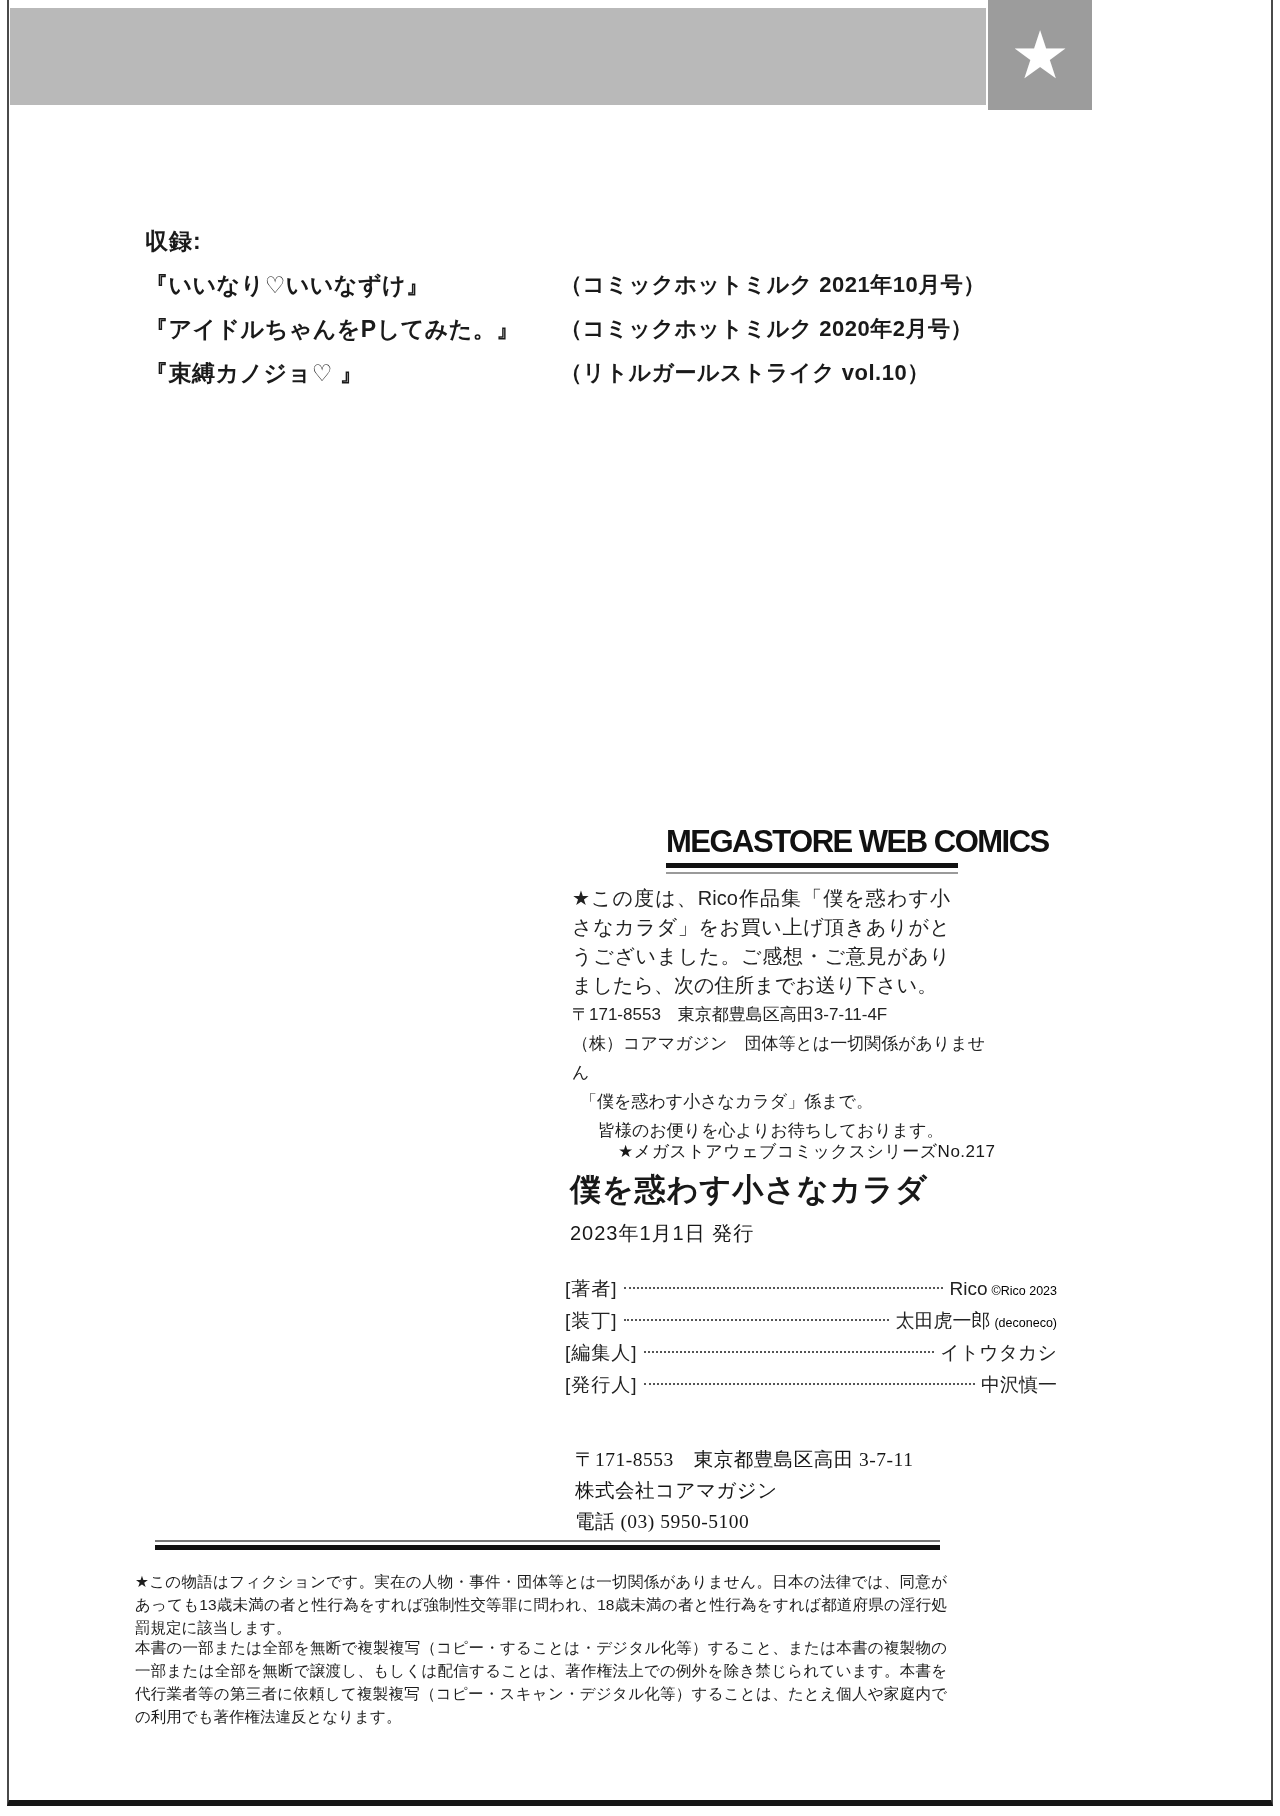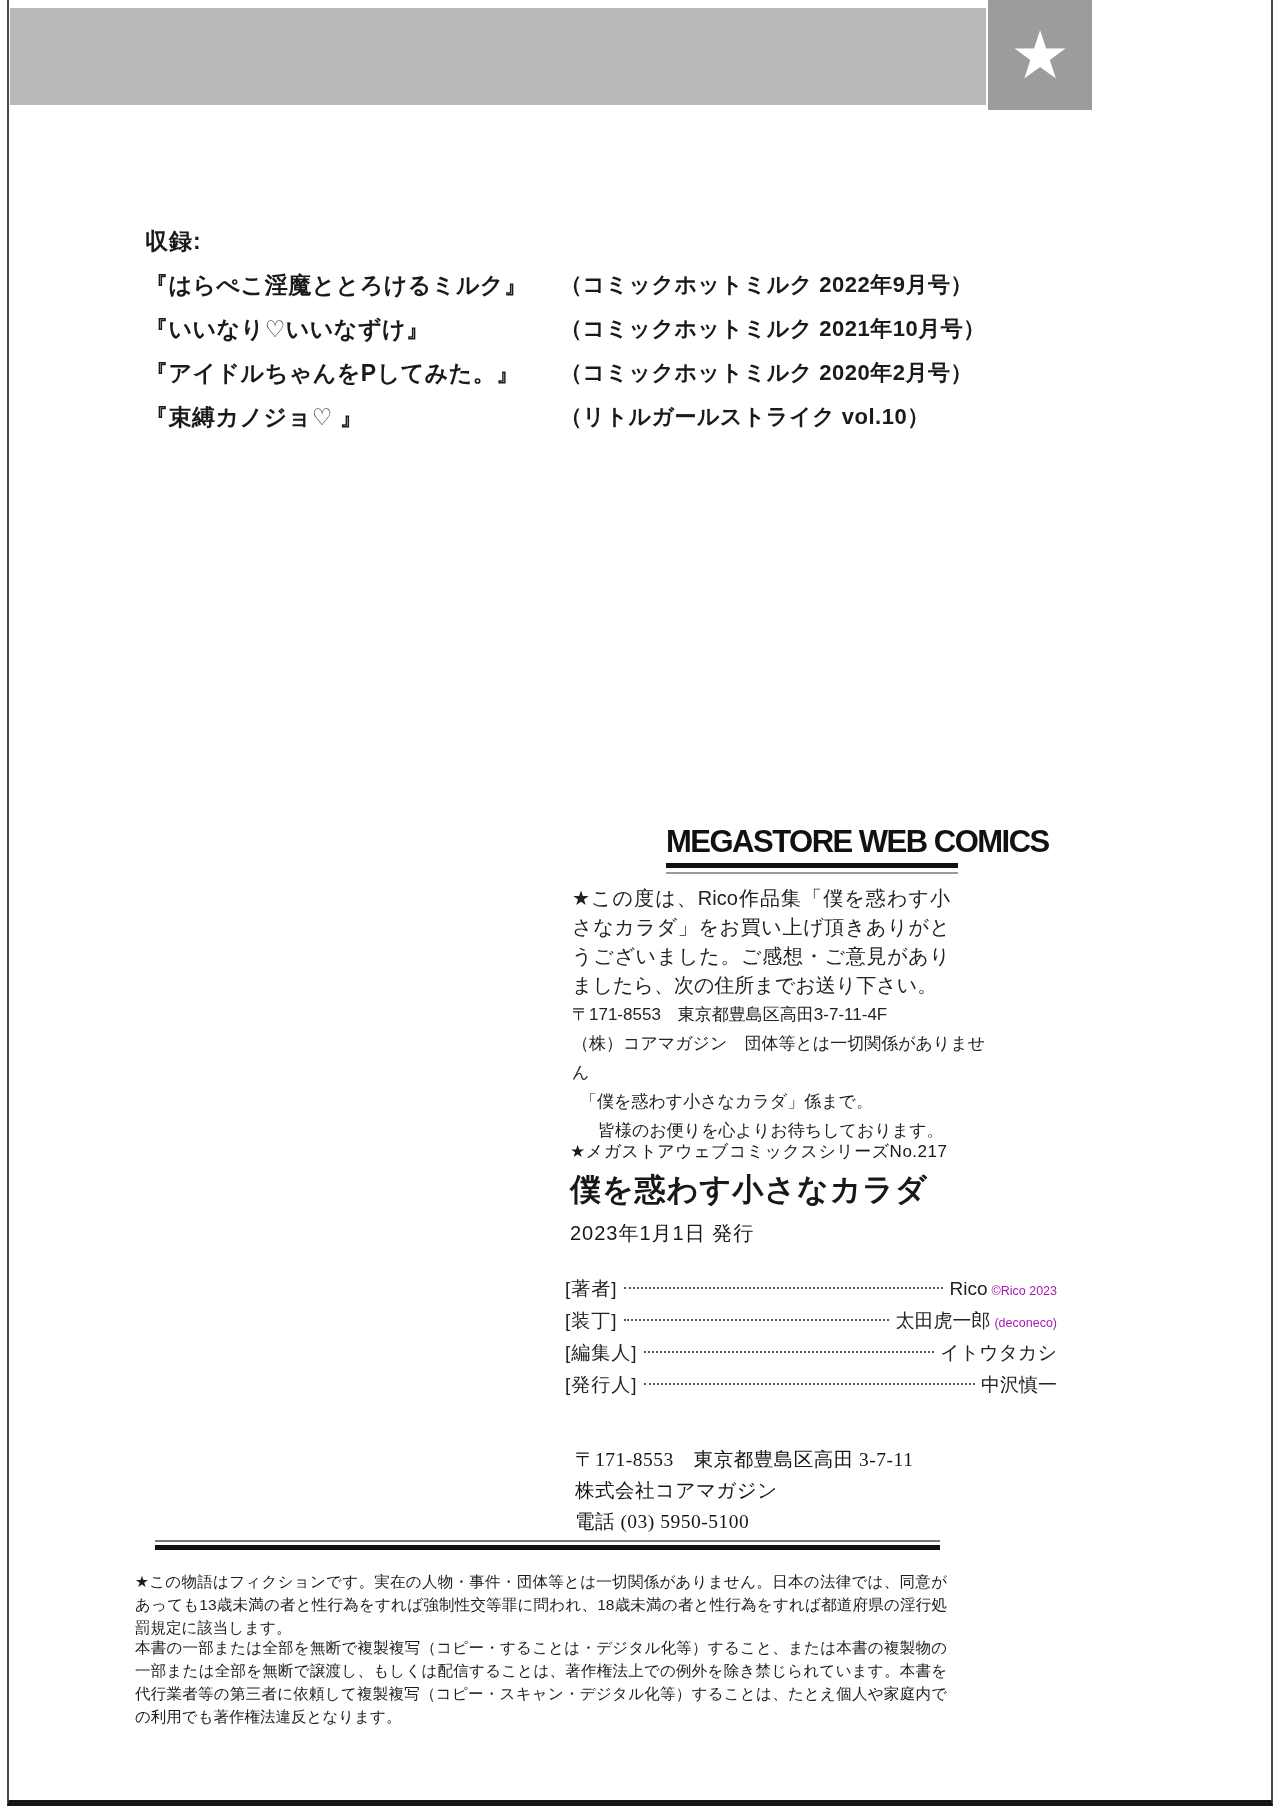--- a/index.html
+++ b/index.html
@@ -62,30 +62,30 @@
   .brand-rule-thin  { margin-top: 4px; height: 2px; background: #9a9a9a; }
   .thanks {
     position: absolute; left: 572px; top: 884px;
     width: 378px; font-size: 20px; line-height: 29px;
     color: #222; text-align: justify;
   }
   .send-addr { position: absolute; left: 572px; top: 1000px; width: 420px; font-size: 17px; line-height: 29px; color: #222; }
   .send-addr .l3 { padding-left: 8px; }
   .send-addr .l4 { padding-left: 26px; }
   .series { position: absolute; left: 570px; top: 1140px; width: 430px; color: #181818; }
-  .series-no { font-size: 17px; letter-spacing: 0.5px; }
+  .series-no { font-size: 17px; letter-spacing: 0.5px; margin-left: 48px; }
   .series-title { font-size: 31px; font-weight: bold; margin-top: 6px; letter-spacing: 1px; font-family: Liberation Mono, monospace; }
   .series-date { font-size: 20px; margin-top: 9px; letter-spacing: 1px; }
   
   .credits { position: absolute; left: 565px; top: 1276px; width: 492px; }
   .credit-row { display: flex; align-items: baseline; height: 32px; font-size: 19px; color: #222; justify-content: center; }
   .credit-label { white-space: nowrap; letter-spacing: 1px; }
   .credit-leader { flex: 1; margin: 0 6px; border-bottom: 2px dotted #555; transform: translateY(-6px); }
   .credit-name { white-space: nowrap; }
-  .credit-suffix { font-size: 12.5px; color: #a21caf; margin-left: 4px; }
+  .credit-suffix { font-size: 12.5px; color: #000000; margin-left: 4px; }
   
   .publisher {
     position: absolute; left: 575px; top: 1444px;
     font-family: "Liberation Serif", "DejaVu Serif", serif;
     font-size: 19.5px; line-height: 31px; color: #151515;
     letter-spacing: 0.5px;
   }
   
   .divider { position: absolute; left: 155px; top: 1540px; width: 785px; }
   .divider .thin  { height: 2px; background: #777; }
@@ -105,24 +105,20 @@
 <div class="page">
   <div class="page-frame"></div>
 
   <div class="top-bar"></div>
   <div class="star-box">
     <span class="star">★</span>
   </div>
 
   <div class="toc">
     <div class="toc-heading">収録:</div>
-    <div class="toc-row">
-      <div class="toc-title">『はらぺこ淫魔ととろけるミルク』</div>
-      <div class="toc-source">（コミックホットミルク 2022年9月号）</div>
-    </div>
     <div class="toc-row">
       <div class="toc-title">『いいなり♡いいなずけ』</div>
       <div class="toc-source">（コミックホットミルク 2021年10月号）</div>
     </div>
     <div class="toc-row">
       <div class="toc-title">『アイドルちゃんをPしてみた。』</div>
       <div class="toc-source">（コミックホットミルク 2020年2月号）</div>
     </div>
     <div class="toc-row">
       <div class="toc-title">『束縛カノジョ♡ 』</div>

